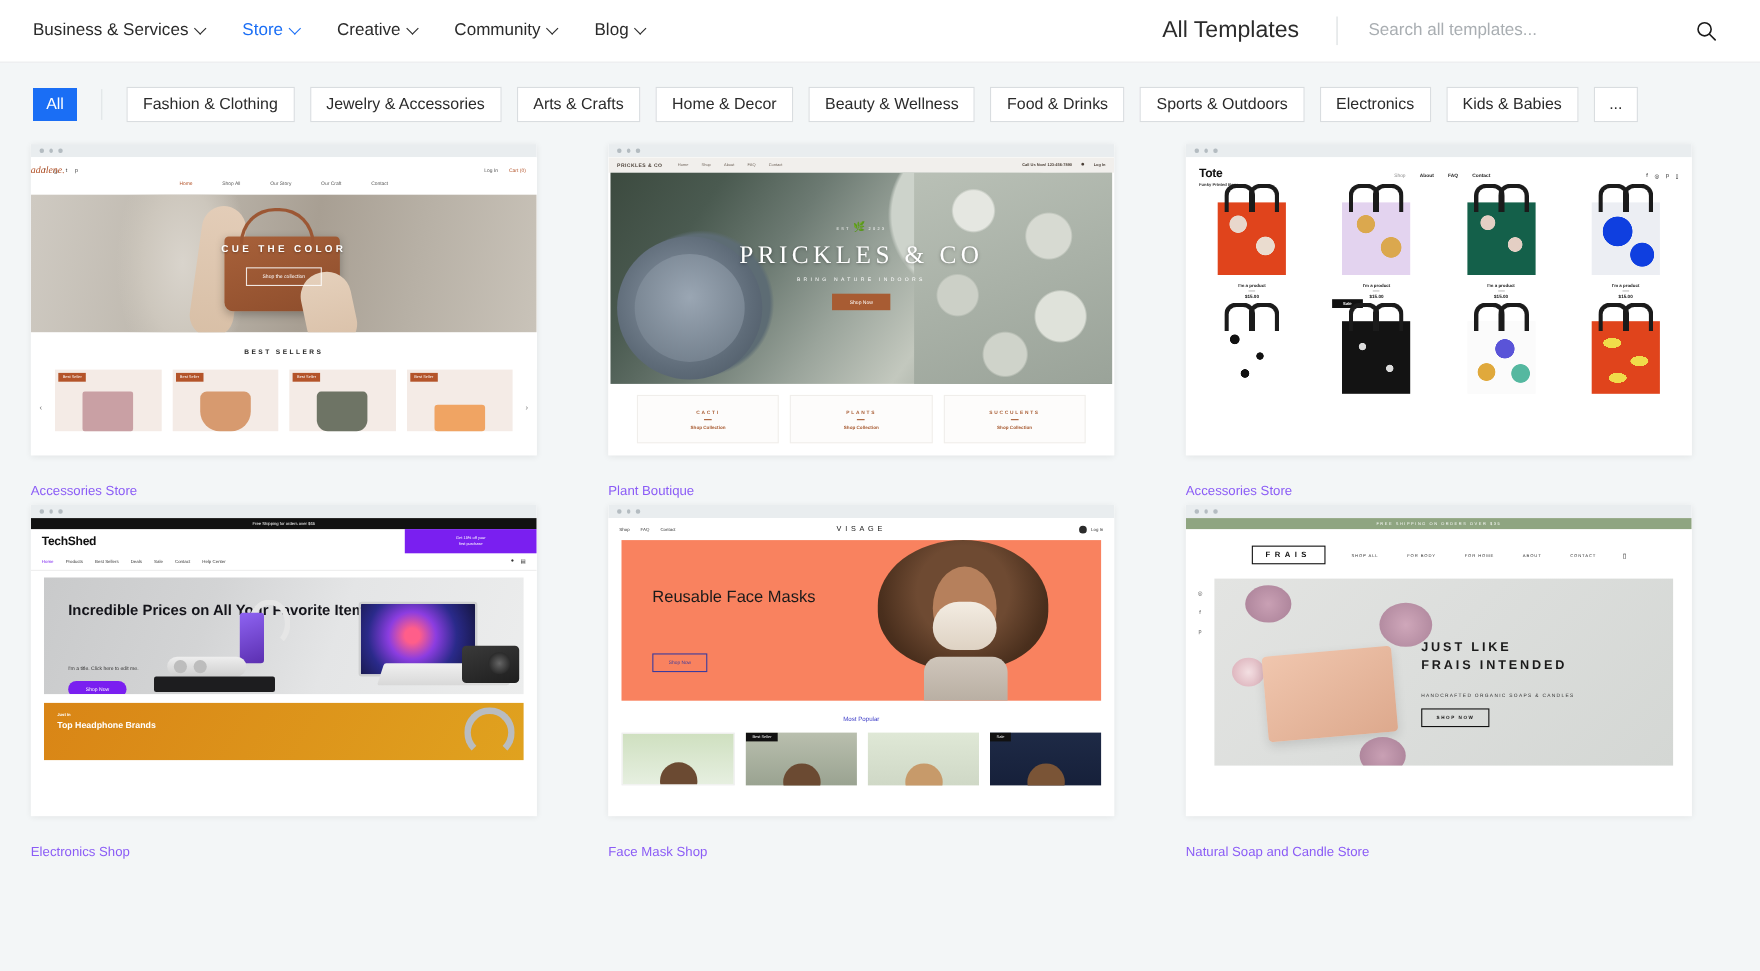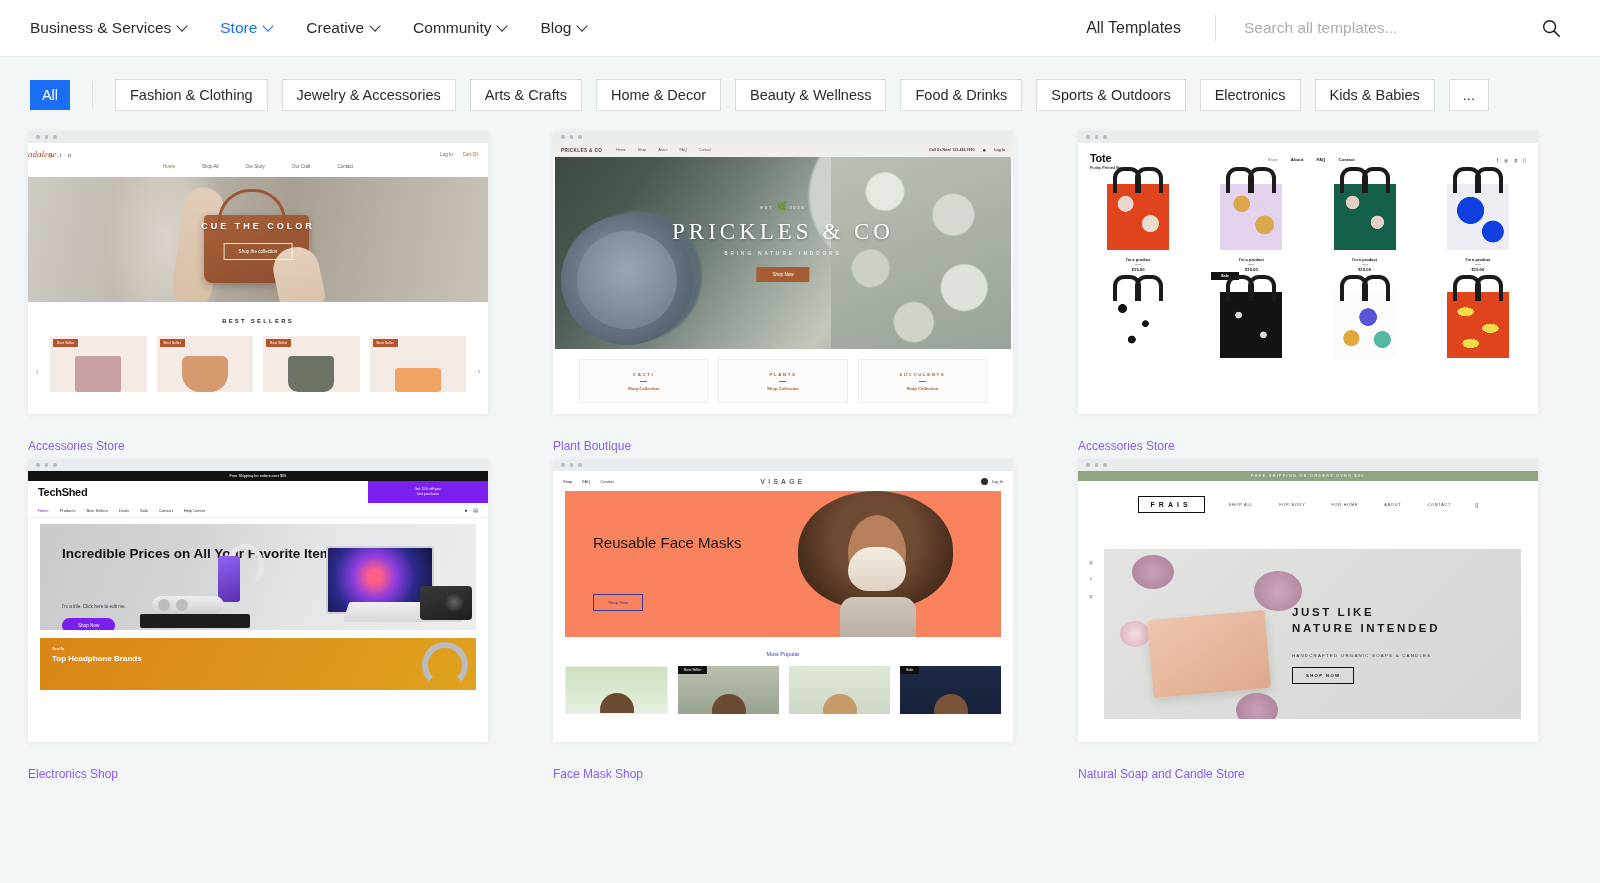--- a/index.html
+++ b/index.html
@@ -30,21 +30,21 @@
     content: ""; position: absolute; left: 0; top: 0;
     width: 7px; height: 7px;
     border-right: 1.4px solid currentColor; border-bottom: 1.4px solid currentColor;
     transform: rotate(45deg);
   }
 
   .nav-right {
     margin-left: auto; display: flex; align-items: center;
     padding-right: 26px; gap: 0;
   }
-  .all-templates { font-size: 16px; color: #2b2b2b; cursor: pointer; white-space: nowrap; }
+  .all-templates { font-size: 21px; color: #2b2b2b; cursor: pointer; white-space: nowrap; }
   .divider-v { width: 1px; height: 26px; background: #d8dcde; margin: 0 28px 0 34px; }
   .search-wrap { display: flex; align-items: center; width: 330px; }
   .search-input {
     border: none; outline: none; font-size: 15.5px; color: #2b2b2b;
     font-family: "Liberation Sans", sans-serif; width: 290px; background: transparent;
   }
   .search-input::placeholder { color: #a9aeb2; }
   .search-icon { width: 22px; height: 22px; cursor: pointer; flex-shrink: 0; margin-left: 6px; }
 
   
@@ -225,21 +225,21 @@
   .c5-prod.d { background:linear-gradient(180deg,#1e2a46,#16203a);}
   .c5-tag { position:absolute; left:0; top:0; background:#111; color:#fff; font-size:3.6px; padding:2px 6px; }
   .c5-headsm { position:absolute; left:50%; transform:translateX(-50%); bottom:-14px; width:34px; height:34px; border-radius:50%; background:#6b4a32;}
 
   
   .c6-ship { background:#8fa581; color:#fff; font-size:3.6px; letter-spacing:1.4px; text-align:center; padding:3px 0;}
   .c6-hdr { display:flex; align-items:center; justify-content:center; gap:24px; padding:15px 0 13px; }
   .c6-logo { border:1px solid #111; padding:4px 12px; font-size:7px; letter-spacing:4px; font-weight:700; color:#111;}
   .c6-menu { display:flex; gap:26px; font-size:3.8px; letter-spacing:.8px; color:#333;}
   .c6-bag { font-size:6px; color:#111;}
-  .c6-body { display:flex;margin-top:23px; }
+  .c6-body { display:flex; }
   .c6-soc { width:26px; display:flex; flex-direction:column; align-items:center; gap:11px; padding-top:10px; font-size:5px; color:#555;}
   .c6-hero { flex:1; margin-right:17px; height:170px; position:relative; overflow:hidden;
     background:linear-gradient(135deg,#e3e4e2 0%,#dcdedc 45%,#d4d7d4 100%); }
   .c6-soap { position:absolute; left:46px; top:66px; width:118px; height:78px; border-radius:4px; transform:rotate(-5deg);
     background:linear-gradient(150deg,#f0c6ae,#dda98d); box-shadow:0 4px 10px rgba(0,0,0,.12);}
   .c6-fl1 { position:absolute; left:28px; top:6px; width:42px; height:34px; border-radius:50%; background:radial-gradient(circle,#c9a0b4,#a87f96);}
   .c6-fl2 { position:absolute; left:150px; top:22px; width:48px; height:40px; border-radius:50%; background:radial-gradient(circle,#cfa7ba,#ab8399);}
   .c6-fl3 { position:absolute; left:16px; top:72px; width:30px; height:26px; border-radius:50%; background:radial-gradient(circle,#f3dfe2,#d8aab4);}
   .c6-fl4 { position:absolute; left:132px; bottom:-8px; width:42px; height:34px; border-radius:50%; background:radial-gradient(circle,#c9a0b4,#a87f96);}
   .c6-h1 { position:absolute; left:188px; top:56px; font-size:11.5px; letter-spacing:2.6px; font-weight:700; color:#1b1b1b; line-height:1.36;}
@@ -640,21 +640,21 @@
             <span>p</span>
           </div>
           <div class="c6-hero">
             <div class="c6-fl1"></div>
             <div class="c6-fl2"></div>
             <div class="c6-fl3"></div>
             <div class="c6-soap"></div>
             <div class="c6-fl4"></div>
             <div class="c6-h1">
               <span>JUST LIKE</span><br>
-              <span>NATURE INTENDED</span>
+              <span>FRAIS INTENDED</span>
             </div>
             <div class="c6-h2">HANDCRAFTED ORGANIC SOAPS &amp; CANDLES</div>
             <div class="c6-btn">SHOP NOW</div>
           </div>
         </div>
       </div>
     </div>
     <div class="card-title">Natural Soap and Candle Store</div>
   </div>
 

